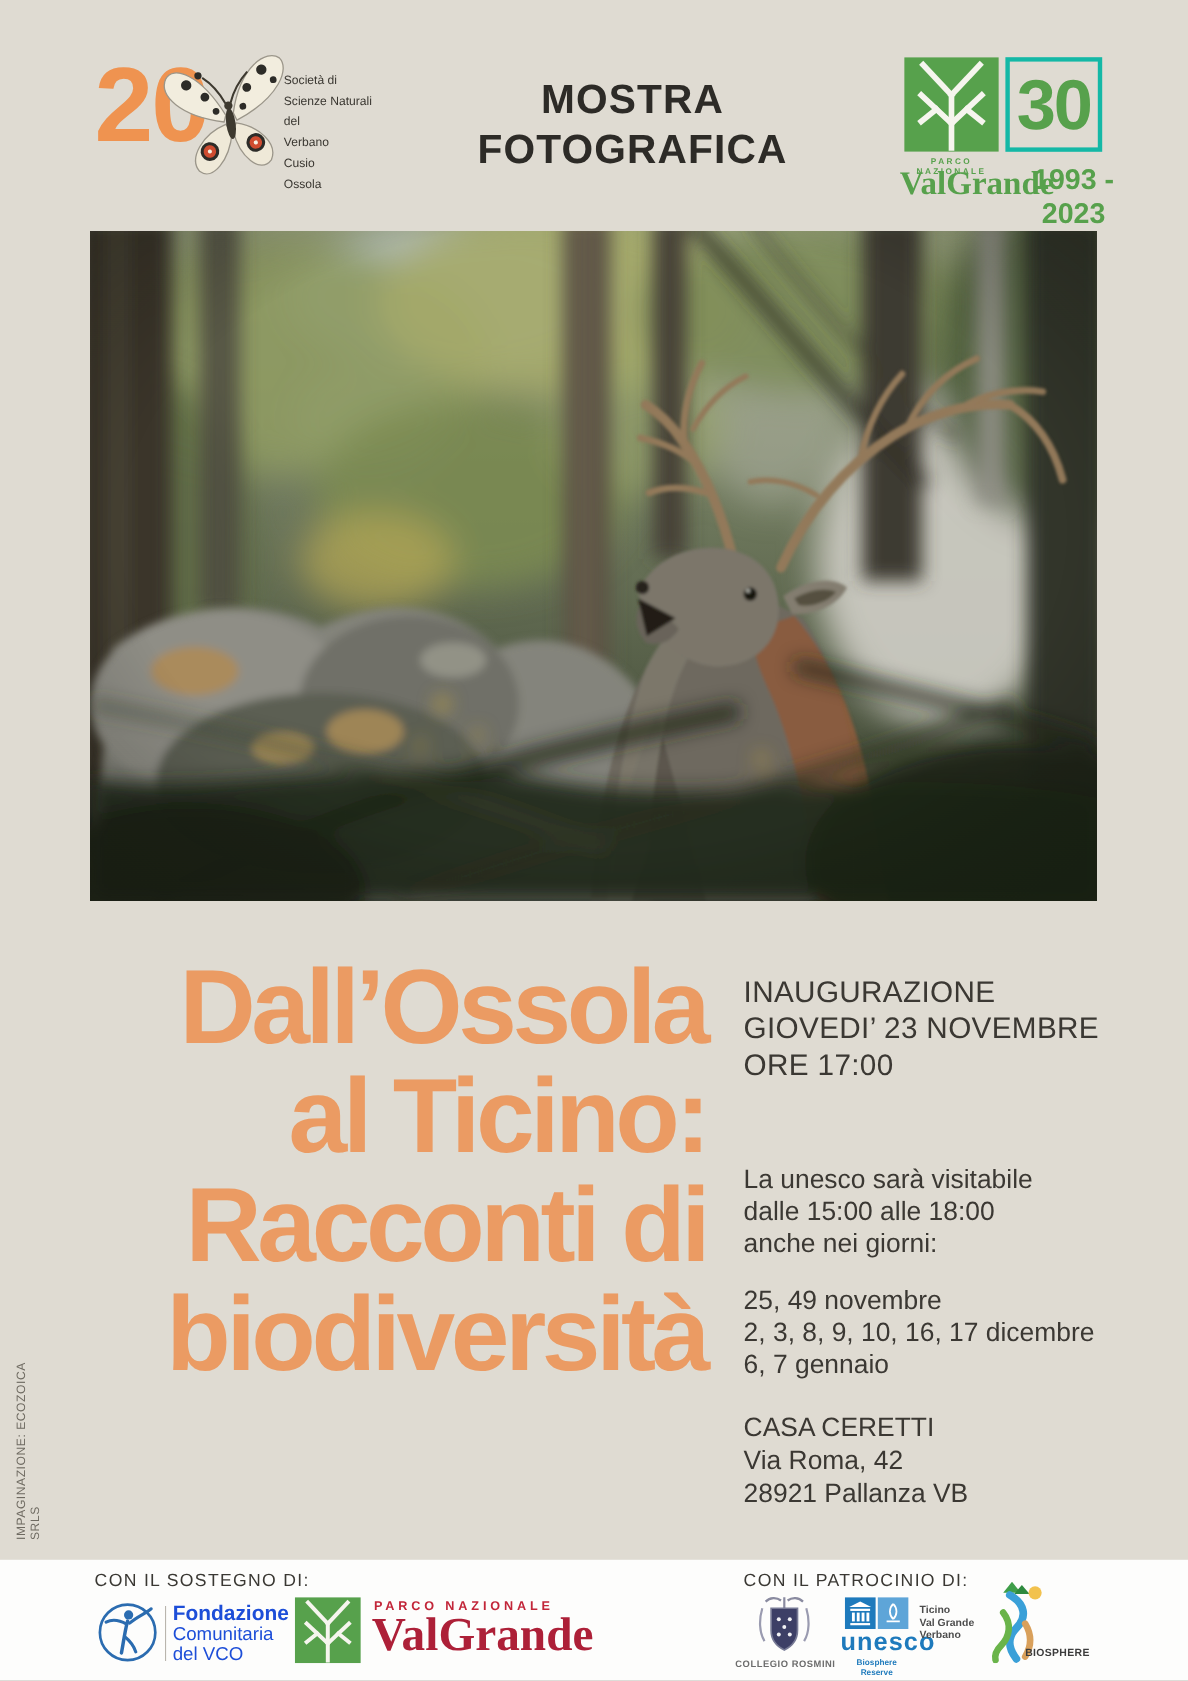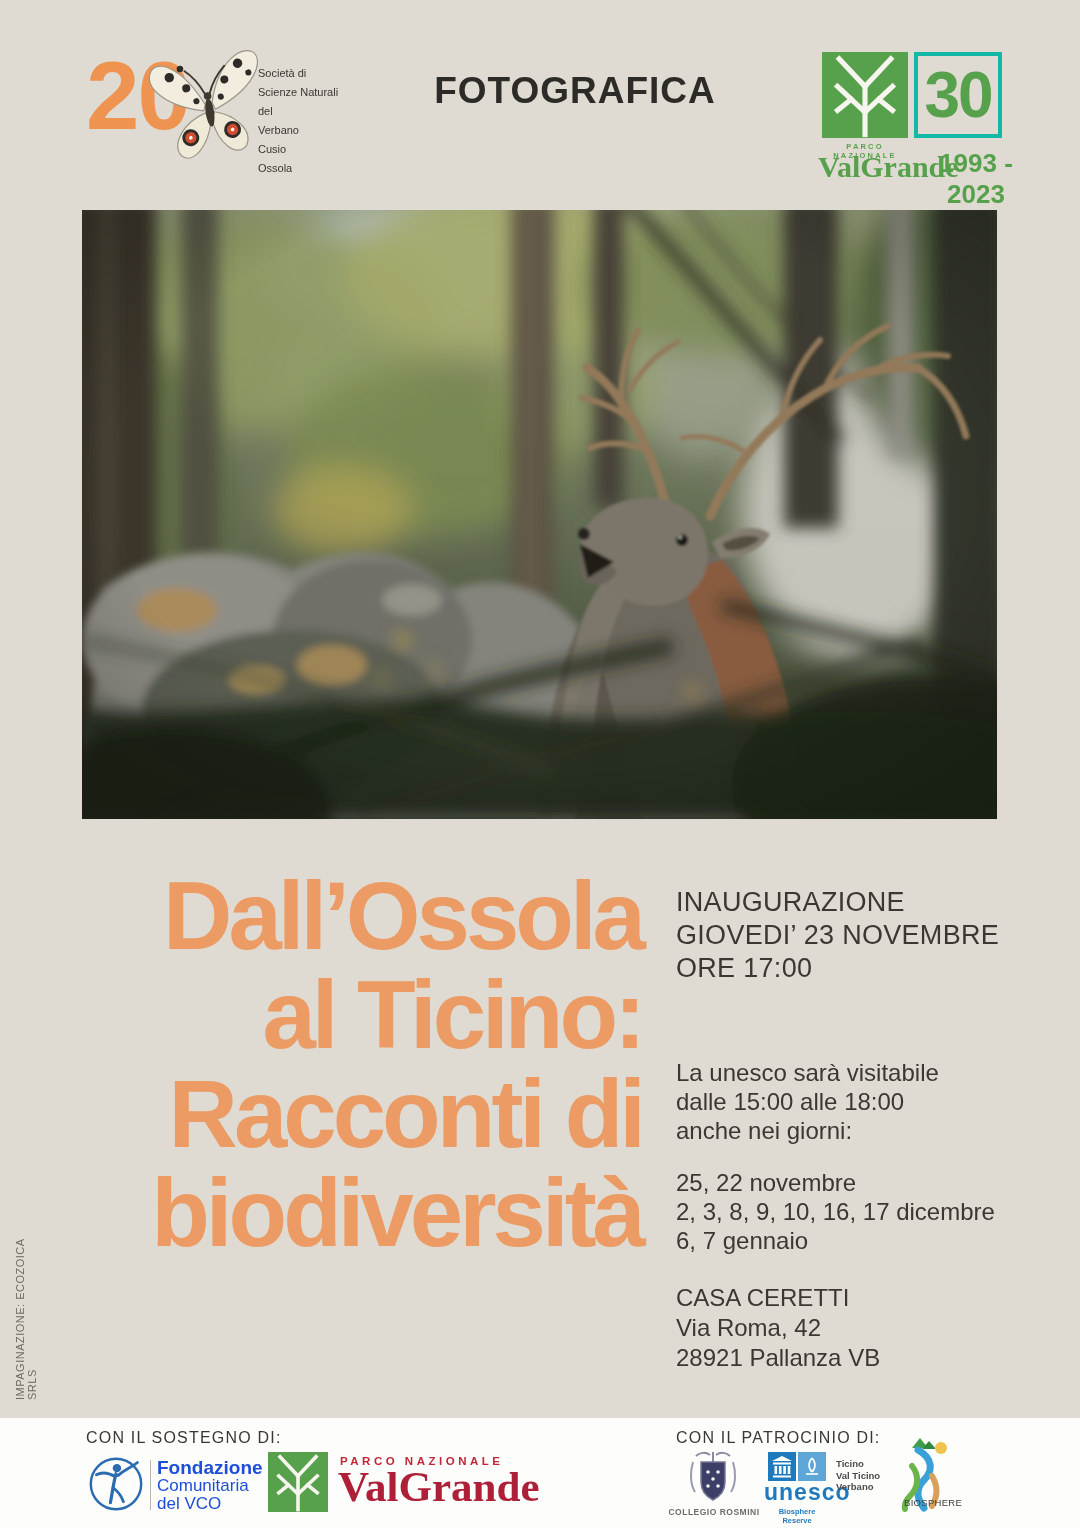--- a/index.html
+++ b/index.html
@@ -39,21 +39,21 @@
   .vgf-emblem{left:268px;top:1452px;width:60px;height:60px;}
   .vgf-park{left:340px;top:1455px;font-size:11.5px;font-weight:700;letter-spacing:3.5px;color:#c22639;}
   .vgf-name{left:338px;top:1462px;font-family:"Liberation Serif",serif;font-size:43px;font-weight:700;color:#ad2038;}
   .crest{left:688px;top:1450px;width:50px;height:54px;}
   .crest-label{left:664px;top:1507px;width:100px;text-align:center;font-size:8.5px;letter-spacing:.5px;color:#6d6d6d;font-weight:bold;}
   .unesco-sq{left:768px;top:1452px;width:58px;height:29px;}
   .unesco-name{left:764px;top:1479px;width:66px;text-align:center;font-size:23px;font-weight:700;color:#1e7abc;letter-spacing:1px;}
   .unesco-sub{left:764px;top:1507px;width:66px;text-align:center;font-size:7.5px;font-weight:700;color:#1e7abc;}
   .bio-region{left:836px;top:1458px;width:62px;text-align:left;font-size:9.5px;line-height:11.5px;font-weight:700;color:#4c4c4c;}
   .bio-ribbon{left:898px;top:1436px;width:52px;height:76px;}
-  .bio-label{left:904px;top:1497px;font-size:9.5px;font-weight:400;color:#3c3c3c;letter-spacing:.3px;}
+  .bio-label{left:904px;top:1497px;font-size:9.5px;font-weight:700;color:#3c3c3c;letter-spacing:.3px;padding-left:28px;}
 </style>
 </head>
 <body>
 
 <div class="poster">
 
   <svg width="0" height="0" style="position:absolute" aria-hidden="true">
     <defs>
       <g id="vg-emblem">
         <rect width="100" height="100" fill="#57a14c"></rect>
@@ -99,20 +99,21 @@
   <div class="abs society">
     <div>Società di</div>
     <div>Scienze Naturali</div>
     <div>del</div>
     <div>Verbano</div>
     <div>Cusio</div>
     <div>Ossola</div>
   </div>
 
   <div class="abs show-title">
+    <div>MOSTRA</div>
     <div>FOTOGRAFICA</div>
   </div>
 
   <svg class="abs vg30-emblem" viewBox="0 0 100 100">
       <use href="#vg-emblem"></use>
     </svg>
   <div class="abs vg30-box">30</div>
   <div class="abs vg30-park">PARCO NAZIONALE</div>
   <div class="abs vg30-name">ValGrande</div>
   <div class="abs vg30-years">1993 - 2023</div>
@@ -237,21 +238,21 @@
     <div>ORE 17:00</div>
   </div>
 
   <div class="abs col-r visit">
     <div>La unesco sarà visitabile</div>
     <div>dalle 15:00 alle 18:00</div>
     <div>anche nei giorni:</div>
   </div>
 
   <div class="abs col-r dates">
-    <div>25, 22 novembre</div>
+    <div>25, 49 novembre</div>
     <div>2, 3, 8, 9, 10, 16, 17 dicembre</div>
     <div>6, 7 gennaio</div>
   </div>
 
   <div class="abs col-r venue">
     <div>CASA CERETTI</div>
     <div>Via Roma, 42</div>
     <div>28921 Pallanza VB</div>
   </div>
 
@@ -313,21 +314,21 @@
     <g stroke="#ffffff" stroke-width="1.6" fill="none">
       <path d="M44,6 C40,10 40,16 44,20 M44,6 C48,10 48,16 44,20"></path>
       <path d="M38,22 L50,22"></path>
     </g>
   </svg>
   <div class="abs unesco-name">unesco</div>
   <div class="abs unesco-sub">Biosphere Reserve</div>
 
   <div class="abs bio-region">
     <div>Ticino</div>
-    <div>Val Ticino</div>
+    <div>Val Grande</div>
     <div>Verbano</div>
   </div>
   <svg class="abs bio-ribbon" viewBox="0 0 52 76">
     <path d="M14,12 L22,2 L30,12 Z" fill="#3f9e49"></path>
     <path d="M24,13 L31,5 L38,13 Z" fill="#2e8a3e"></path>
     <circle cx="43" cy="12" r="6" fill="#f2c24e"></circle>
     <path d="M20,14 C34,22 36,34 26,44 C18,52 18,62 26,72" stroke="#3aa0d8" stroke-width="7" fill="none" stroke-linecap="round"></path>
     <path d="M14,30 C22,40 20,52 12,60 C8,64 6,68 7,73" stroke="#6ab44a" stroke-width="6" fill="none" stroke-linecap="round"></path>
     <path d="M34,40 C40,50 40,60 34,70" stroke="#d9a05b" stroke-width="6" fill="none" stroke-linecap="round"></path>
   </svg>

